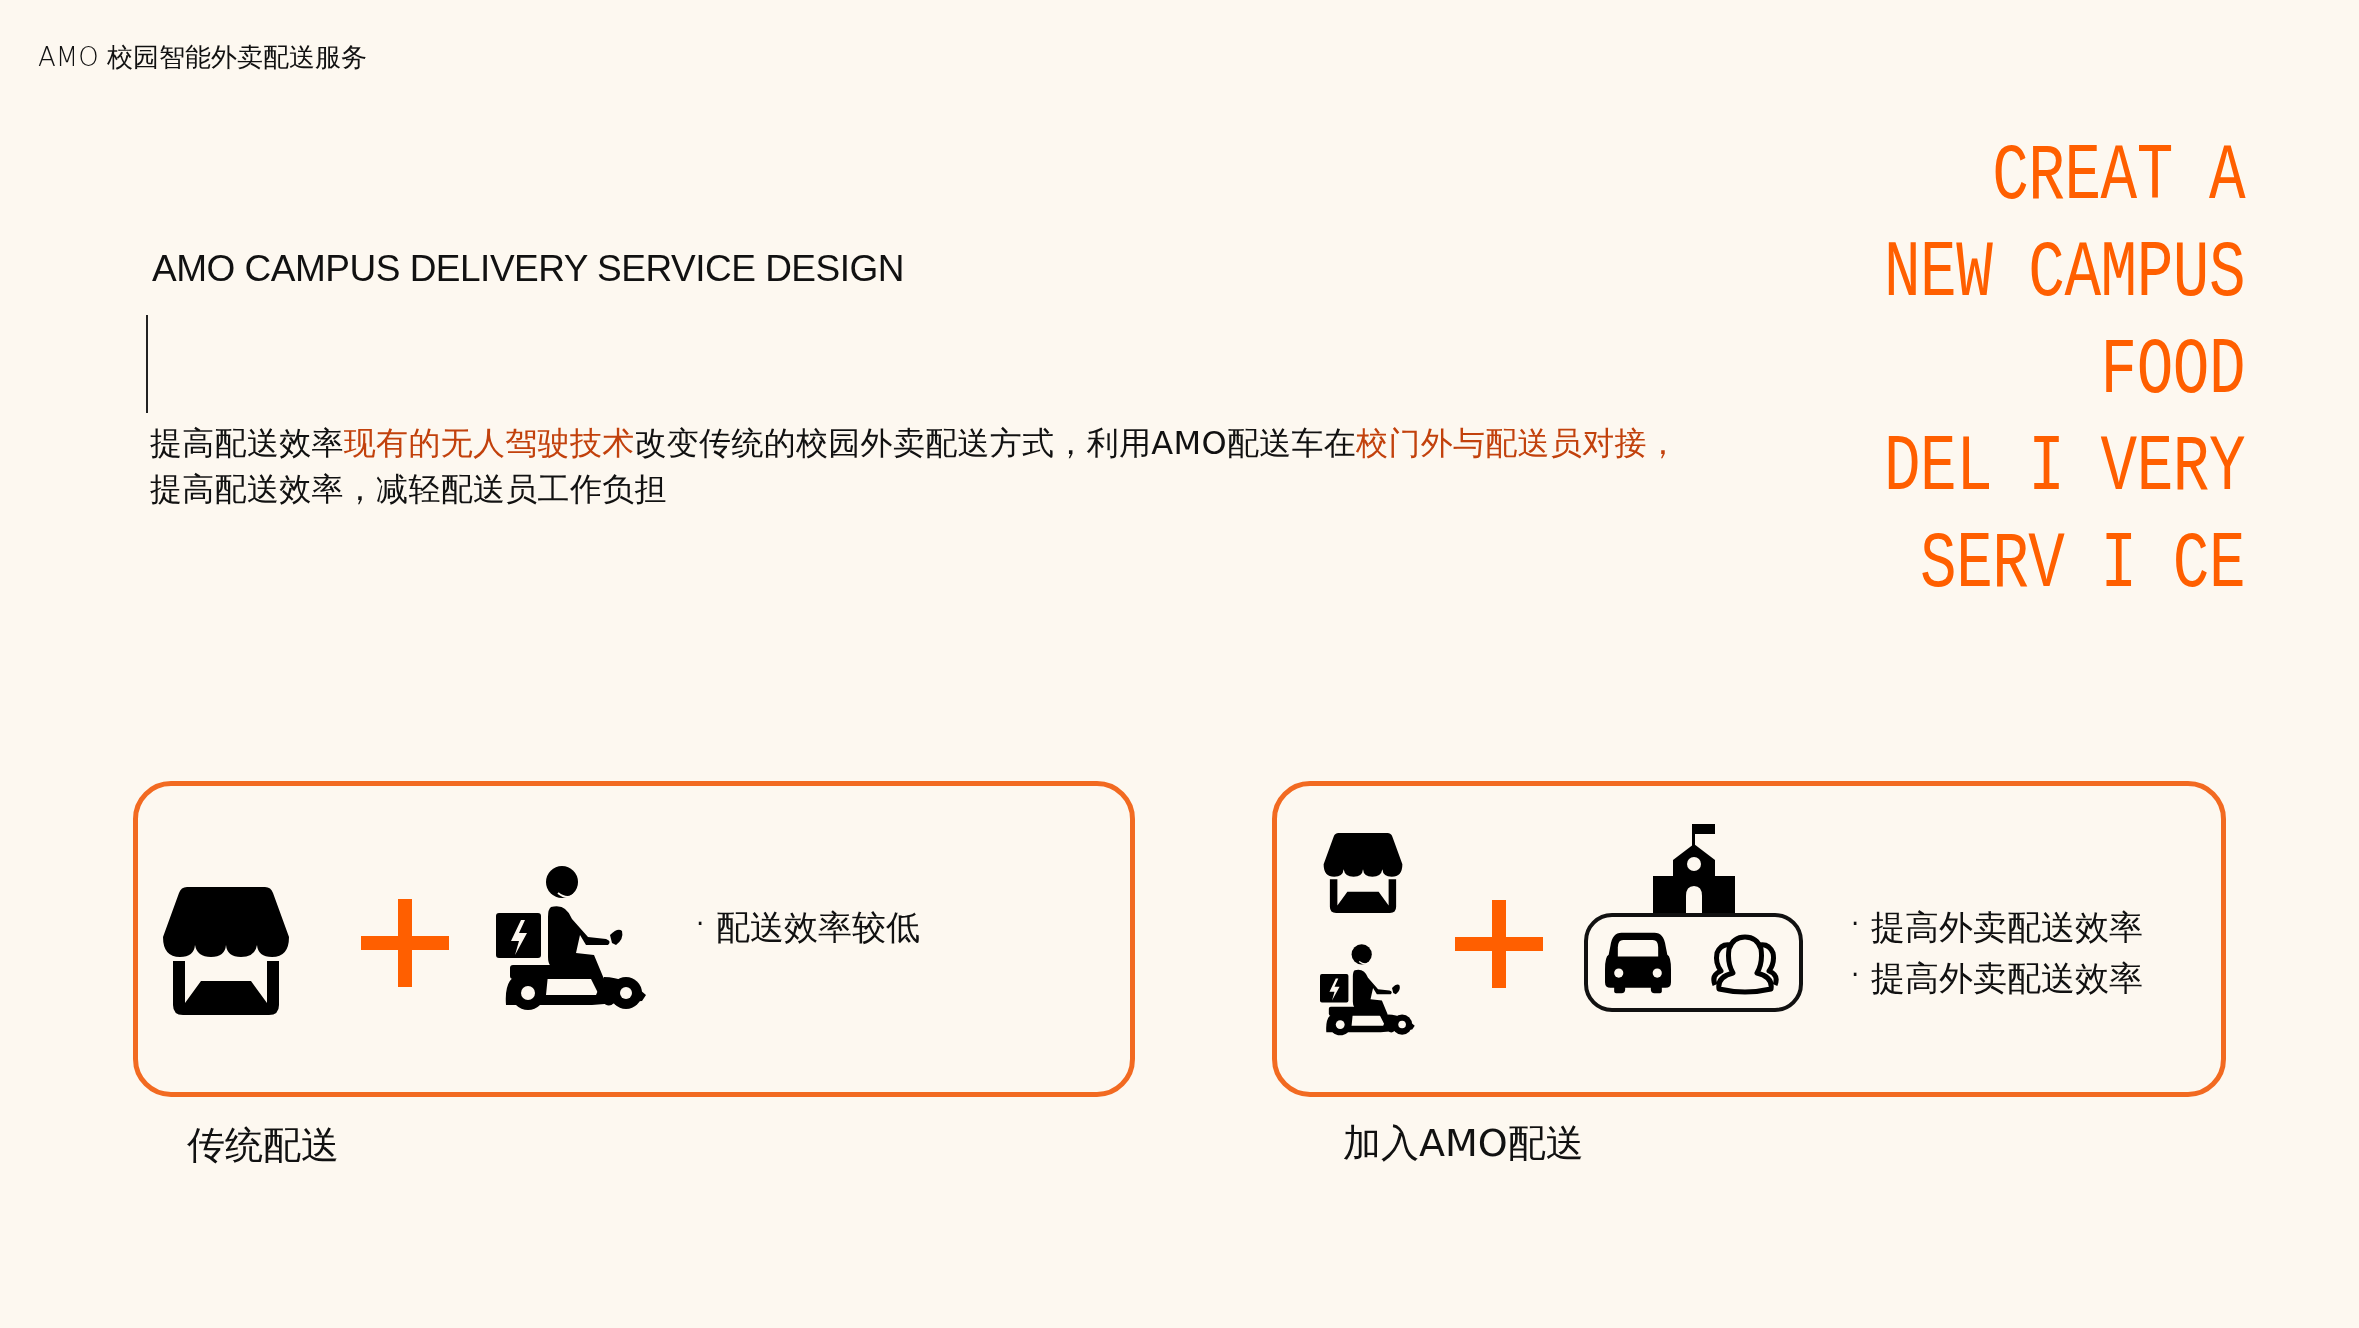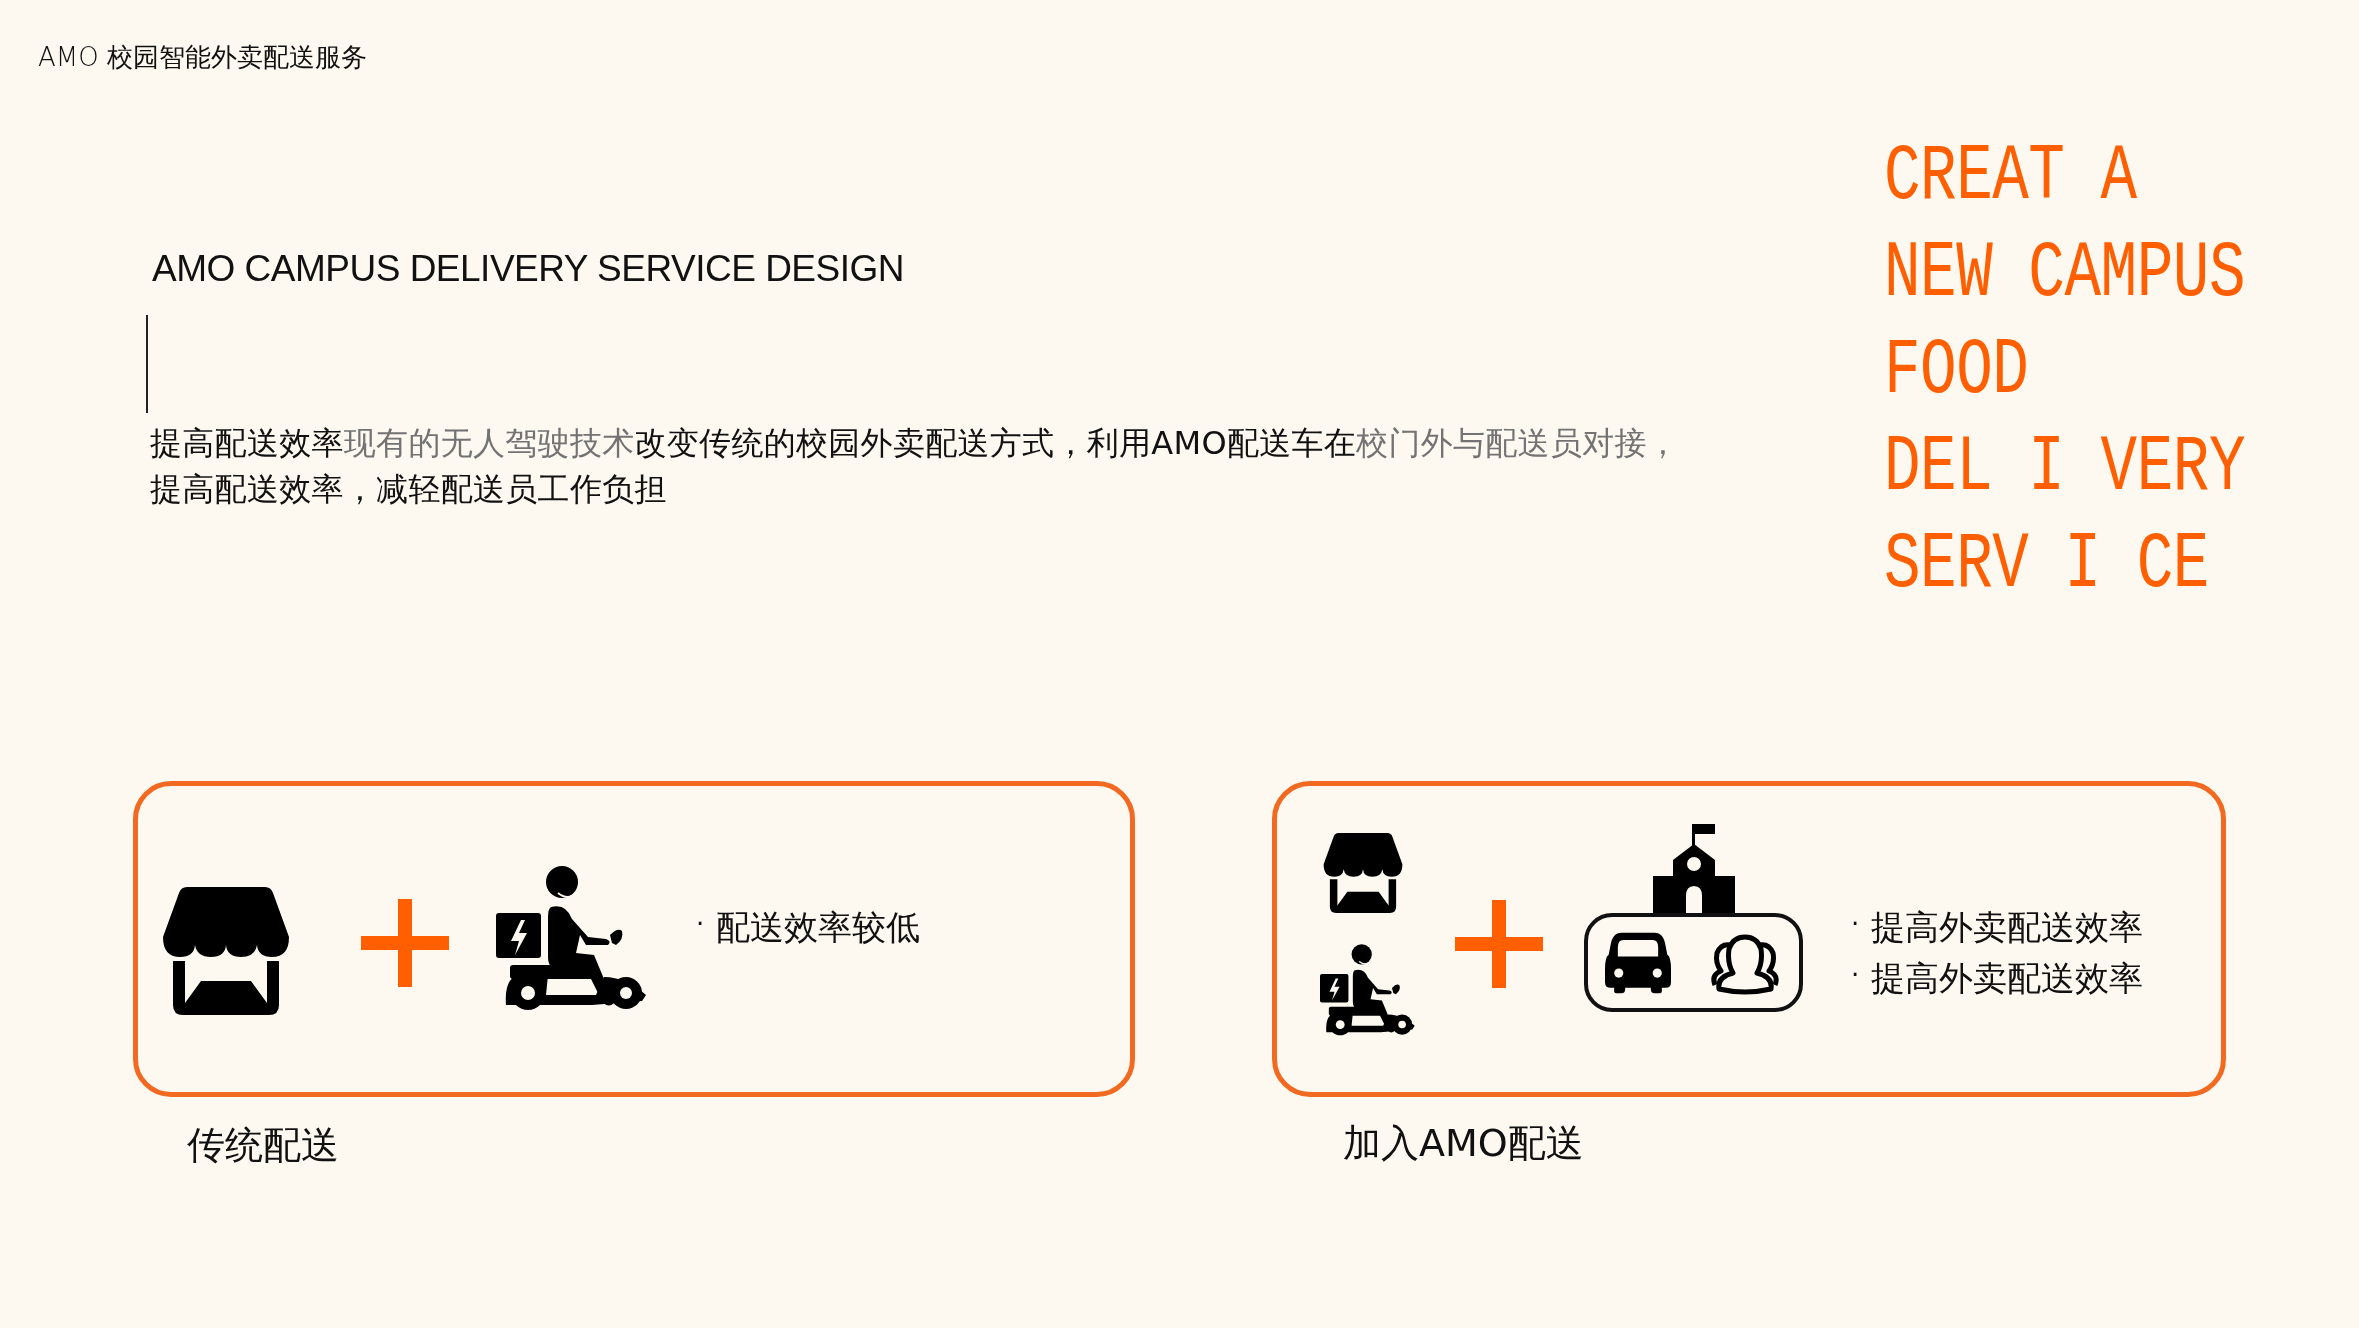--- a/index.html
+++ b/index.html
@@ -6,22 +6,22 @@
   body {
     width:2359px; height:1328px; position:relative; overflow:hidden;
     background:#FDF8F0; color:#111;
     font-family:"DejaVu Sans", "Liberation Sans", sans-serif;
   }
   .abs { position:absolute; }
   .top-title { left:38px; top:40px; font-size:26px; font-weight:300; white-space:nowrap; letter-spacing:0px; }
   .sub-heading { left:152px; top:248px; font-size:37px; font-weight:500; letter-spacing:-0.5px; white-space:nowrap; font-family:"Liberation Sans","DejaVu Sans",sans-serif;text-align:right; }
   .v-line { left:146px; top:315px; width:2px; height:98px; background:#222; }
   .desc { left:150px; top:420px; width:1640px; font-size:32px; line-height:46px; letter-spacing:0.3px; }
-  .desc .hl { color:#737373; }
-  .headline { right:114px; top:128px; color:#FF5F00;
+  .desc .hl { color:#c2410c; }
+  .headline { right:114px; top:128px; text-align:right; color:#FF5F00;
     font-family:"Liberation Mono","DejaVu Sans Mono",monospace; font-size:61px; line-height:97px;
     letter-spacing:-0.5px; }
   .headline .hl-line { display:block; transform:scaleY(1.32); transform-origin:right center; white-space:pre; }
   .card { border:5px solid #F26A21; border-radius:38px; box-sizing:border-box; background:transparent; }
   .card-left { left:133px; top:781px; width:1002px; height:316px; }
   .card-right { left:1272px; top:781px; width:954px; height:316px; }
   .plus { width:88px; height:88px; }
   .plus::before, .plus::after { content:""; position:absolute; background:#FF5F00; }
   .plus::before { left:37px; top:0; width:14px; height:100%; }
   .plus::after { left:0; top:37px; width:100%; height:14px; }

